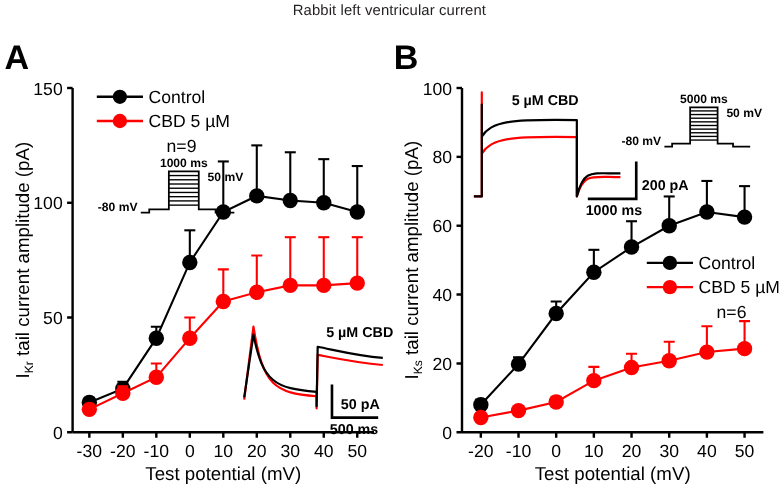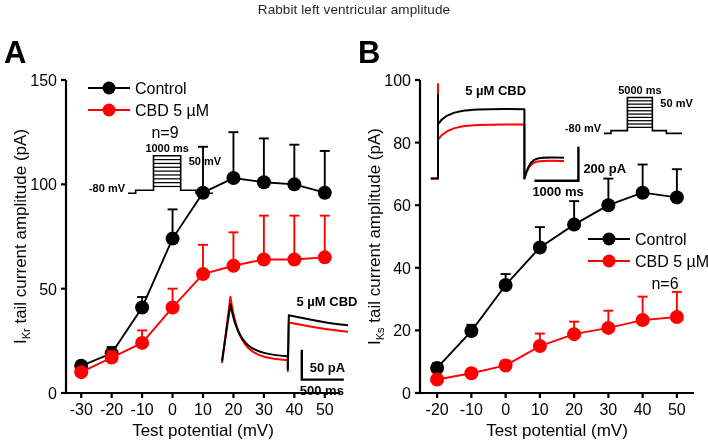--- a/index.html
+++ b/index.html
@@ -52,21 +52,21 @@
   .axistitle { font-size: 17px; }
   .legendtext { font-size: 16px; }
   .insetlabel { font-size: 11px; font-weight: bold; }
   .scalelabel { font-size: 13px; font-weight: bold; }
 </style>
 </head>
 <body>
 
 <div id="figure">
 
-  <div id="fig-title">Rabbit left ventricular amplitude</div>
+  <div id="fig-title">Rabbit left ventricular current</div>
 
   <div class="panel-letter" id="panel-letter-a">A</div>
   <div class="panel-letter" id="panel-letter-b">B</div>
 
   <svg class="plot-svg" id="svg-a" width="708" height="443">
       <line x1="66" y1="80" x2="66" y2="393" stroke="#000" stroke-width="2.2"></line>
       <line x1="66" y1="393" x2="340" y2="393" stroke="#000" stroke-width="2.2"></line>
       <line x1="61" y1="393" x2="66" y2="393" stroke="#000" stroke-width="2.2"></line>
       <text x="57" y="399" text-anchor="end" class="ticklabel">0</text>
       <line x1="61" y1="288.6666666666667" x2="66" y2="288.6666666666667" stroke="#000" stroke-width="2.2"></line>

